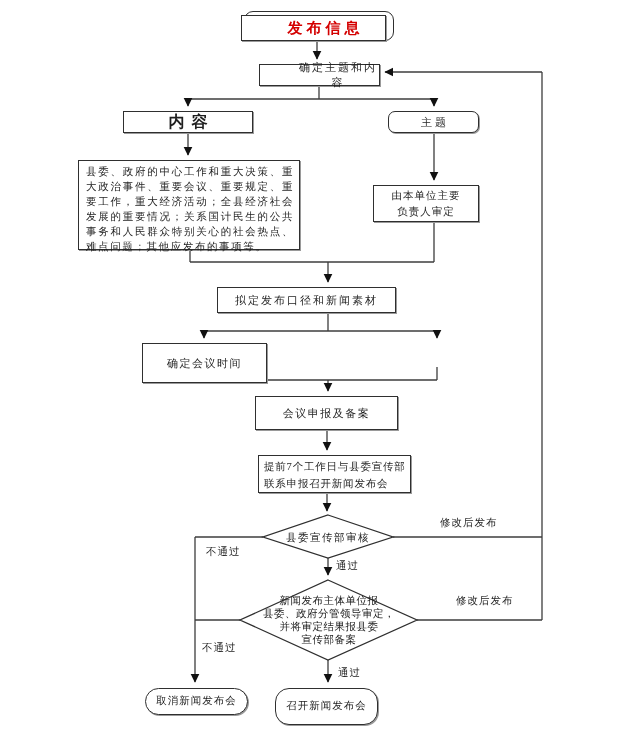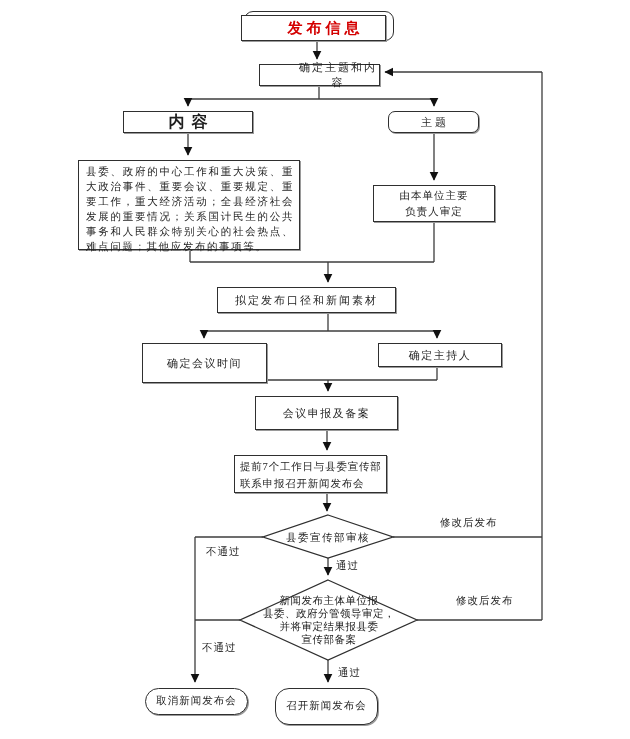--- a/index.html
+++ b/index.html
@@ -134,32 +134,31 @@
   </div>
 
   <div class="node mid-label" style="left:259px; top:64px; width:121px; height:22px;padding-left:37px;">确定主题和内容</div>
 
   <div class="node big-label" style="left:123px; top:111px; width:130px; height:22px; padding-left:7px;">内容</div>
 
   <div class="node" style="left:388px; top:111px; width:91px; height:22px; letter-spacing:3px; padding-left:3px;border-radius:7px;">主题</div>
 
   <div class="node left-text detail-box" style="left:78px; top:160px; width:222px; height:90px;">县委、政府的中心工作和重大决策、重大政治事件、重要会议、重要规定、重要工作，重大经济活动；全县经济社会发展的重要情况；关系国计民生的公共事务和人民群众特别关心的社会热点、难点问题；其他应发布的事项等。</div>
 
-  <div class="node multiline" style="left:373px; top:185px; width:122px; height:37px; font-size:10.5px; line-height:15.5px; letter-spacing:1px;">由本单位主要
+  <div class="node multiline" style="left:373px; top:185px; width:106px; height:37px; font-size:10.5px; line-height:15.5px; letter-spacing:1px;">由本单位主要
 负责人审定</div>
 
   <div class="node" style="left:217px; top:287px; width:179px; height:26px; letter-spacing:2px;">拟定发布口径和新闻素材</div>
 
   <div class="node" style="left:142px; top:343px; width:125px; height:40px; letter-spacing:1.5px;">确定会议时间</div>
 
-  <div class="node" style="left:378px; top:343px; width:124px; height:24px; letter-spacing:1.5px;">确定主持人</div>
 
   <div class="node" style="left:255px; top:396px; width:143px; height:34px; letter-spacing:1.5px;">会议申报及备案</div>
 
-  <div class="node left-text multiline apply-box" style="left:234px; top:455px; width:153px; height:38px;">提前7个工作日与县委宣传部
+  <div class="node left-text multiline apply-box" style="left:258px; top:455px; width:153px; height:38px;">提前7个工作日与县委宣传部
 联系申报召开新闻发布会</div>
 
   <div class="diamond-text" style="left:263px; top:527px; width:130px; height:20px; letter-spacing:1.5px;">县委宣传部审核</div>
 
   <div class="diamond-text multiline" style="left:243px; top:592px; width:172px; height:56px;">新闻发布主体单位报
 县委、政府分管领导审定，
 并将审定结果报县委
 宣传部备案</div>
 
   <div class="edge-label" style="left:206px; top:545px;">不通过</div>

